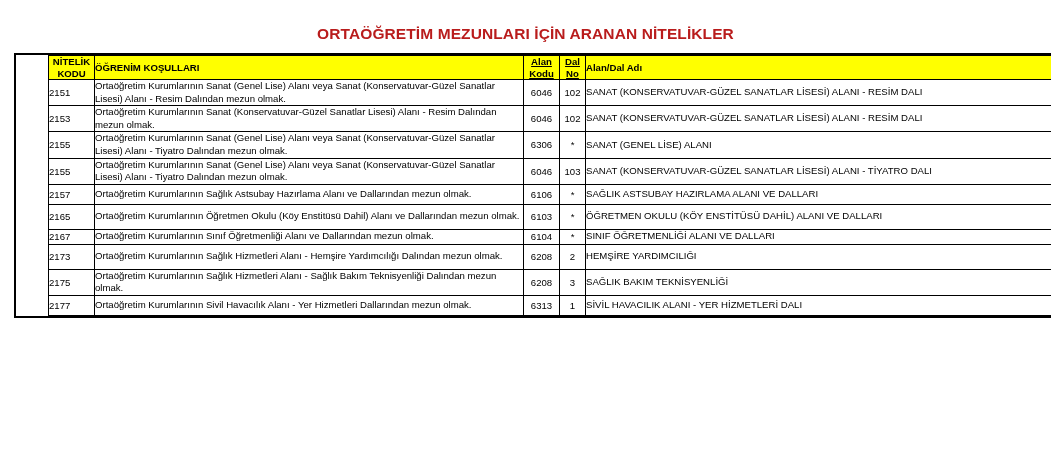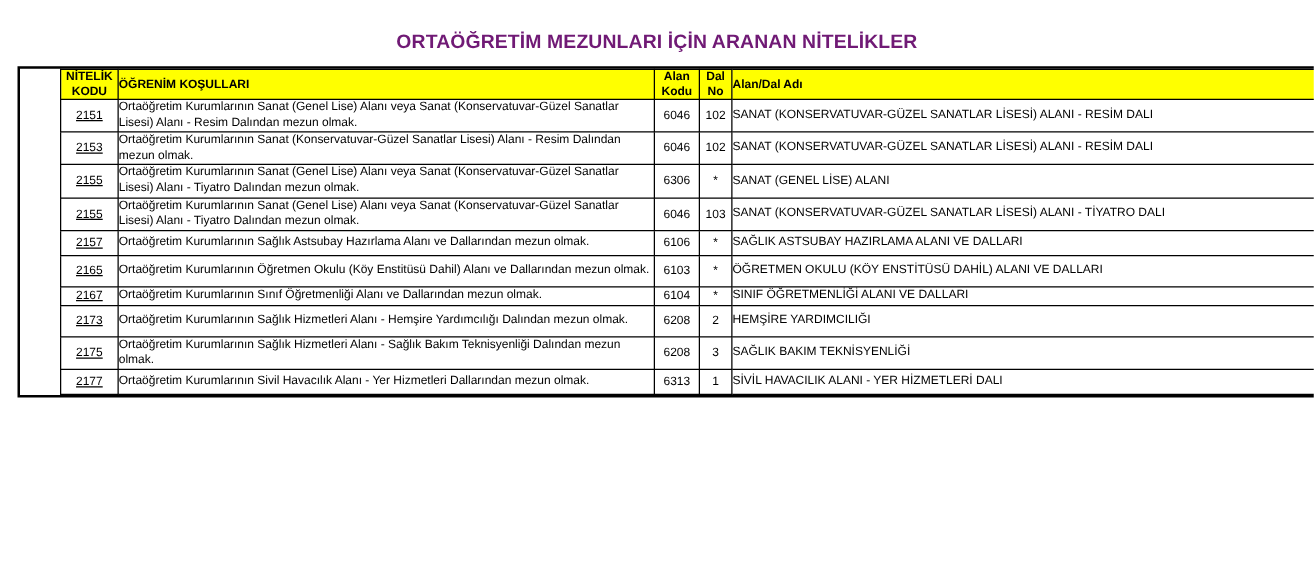--- a/index.html
+++ b/index.html
@@ -22,21 +22,21 @@
   }
   #doc-title {
     position: absolute;
     left: 0;
     top: 25px;
     width: 1051px;
     text-align: center;
     font-size: 15.5px;
     font-weight: bold;
     letter-spacing: 0.1px;
-    color: #701a75;
+    color: #b91c1c;
   }
   #table-wrap {
     position: absolute;
     left: 14px;
     top: 53px;
     width: 1017px;
     border: 2px solid #000000;
     box-sizing: content-box;
     padding-left: 32px;
   }
@@ -72,26 +72,25 @@
   thead th.h-kosul,
   thead th.h-ad {
     text-align: left;
     padding-left: 3px;
   }
   thead th.h-alan,
   thead th.h-dal {
     text-align: center;
     line-height: 11.5px;
     padding: 2px 1px;
+    text-decoration: underline;
   }
 
   td.c-kod {
-    text-align: center;
     font-size: 10px;
-    text-decoration: underline;
   }
   td.c-kosul {
     text-align: left;
     padding: 1px 3px 1px 4px;
     line-height: 12.6px;
     border-radius: 12px;
   }
   td.c-alan,
   td.c-dal {
     text-align: center;

